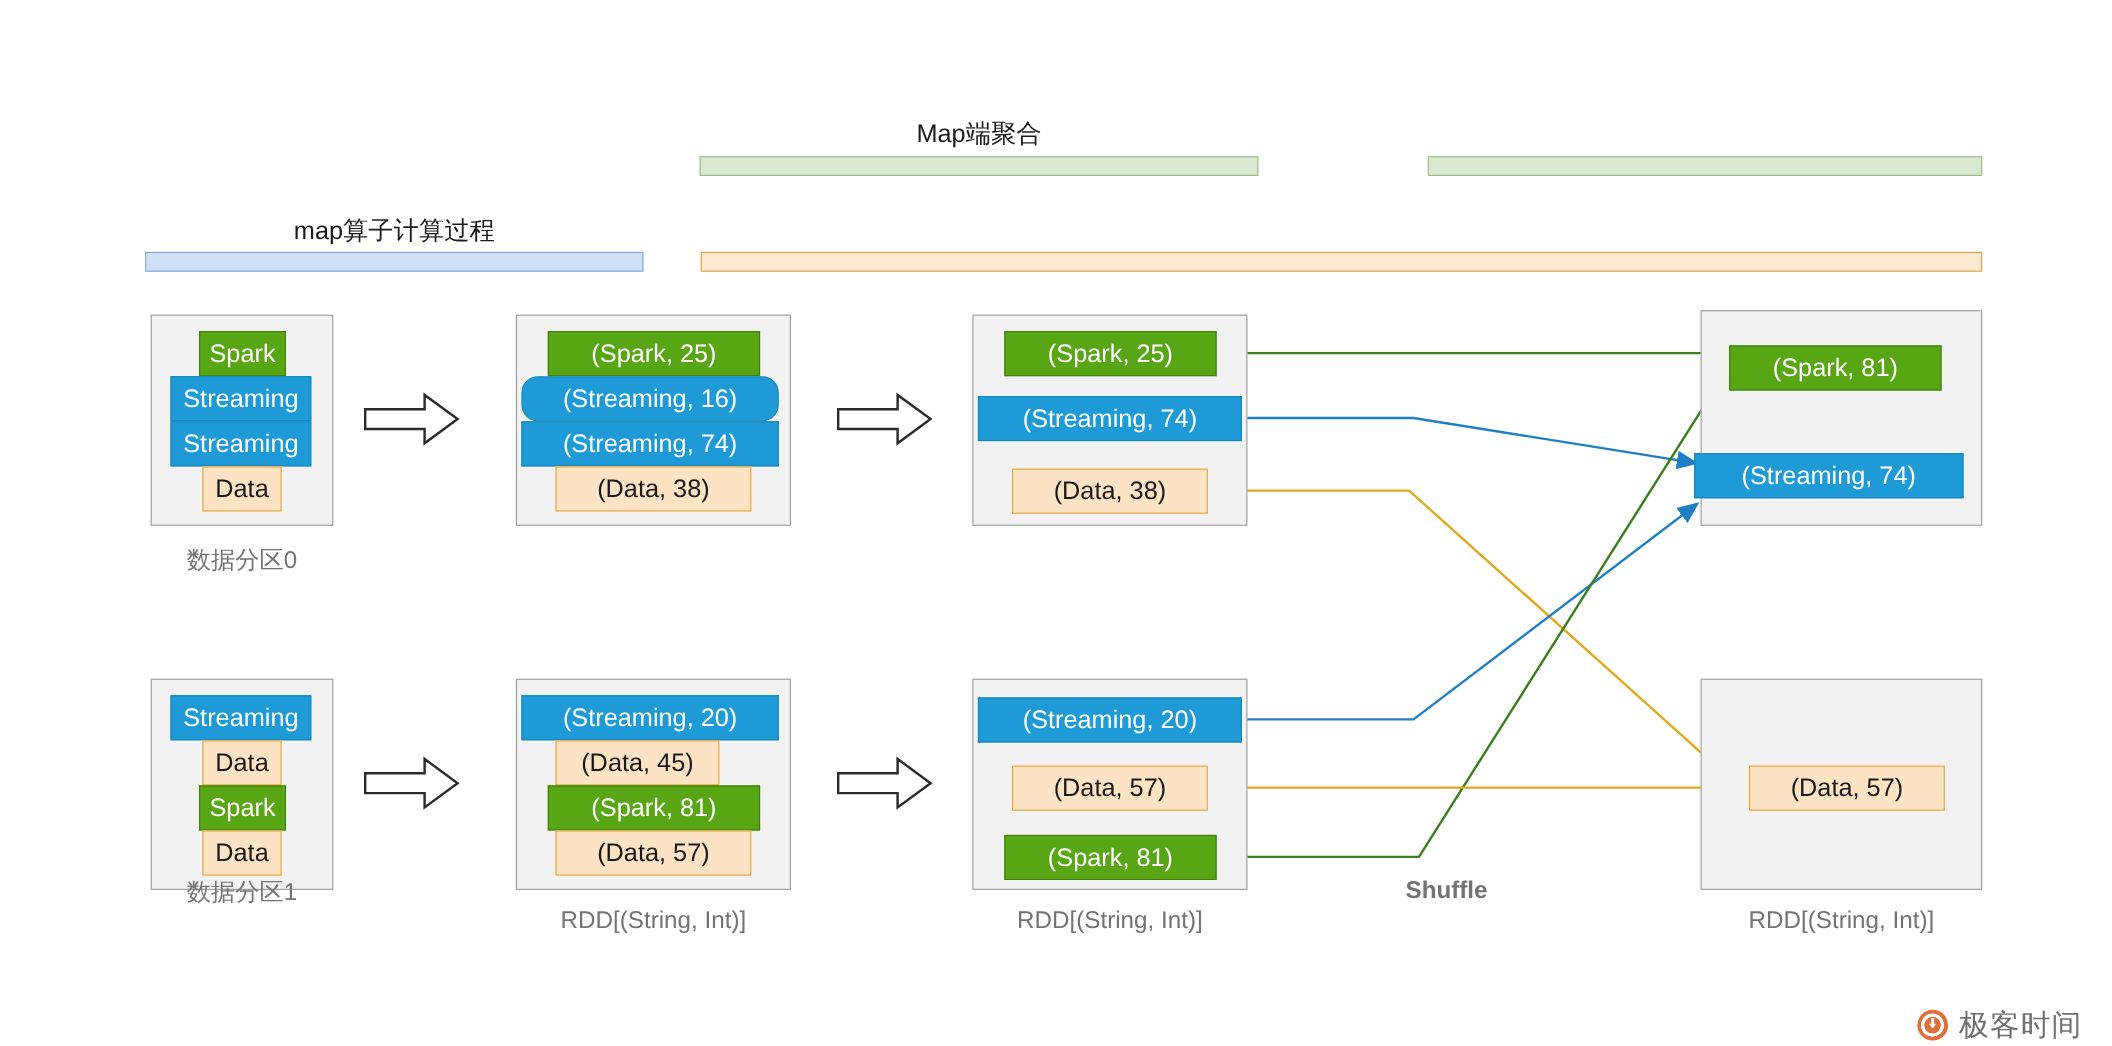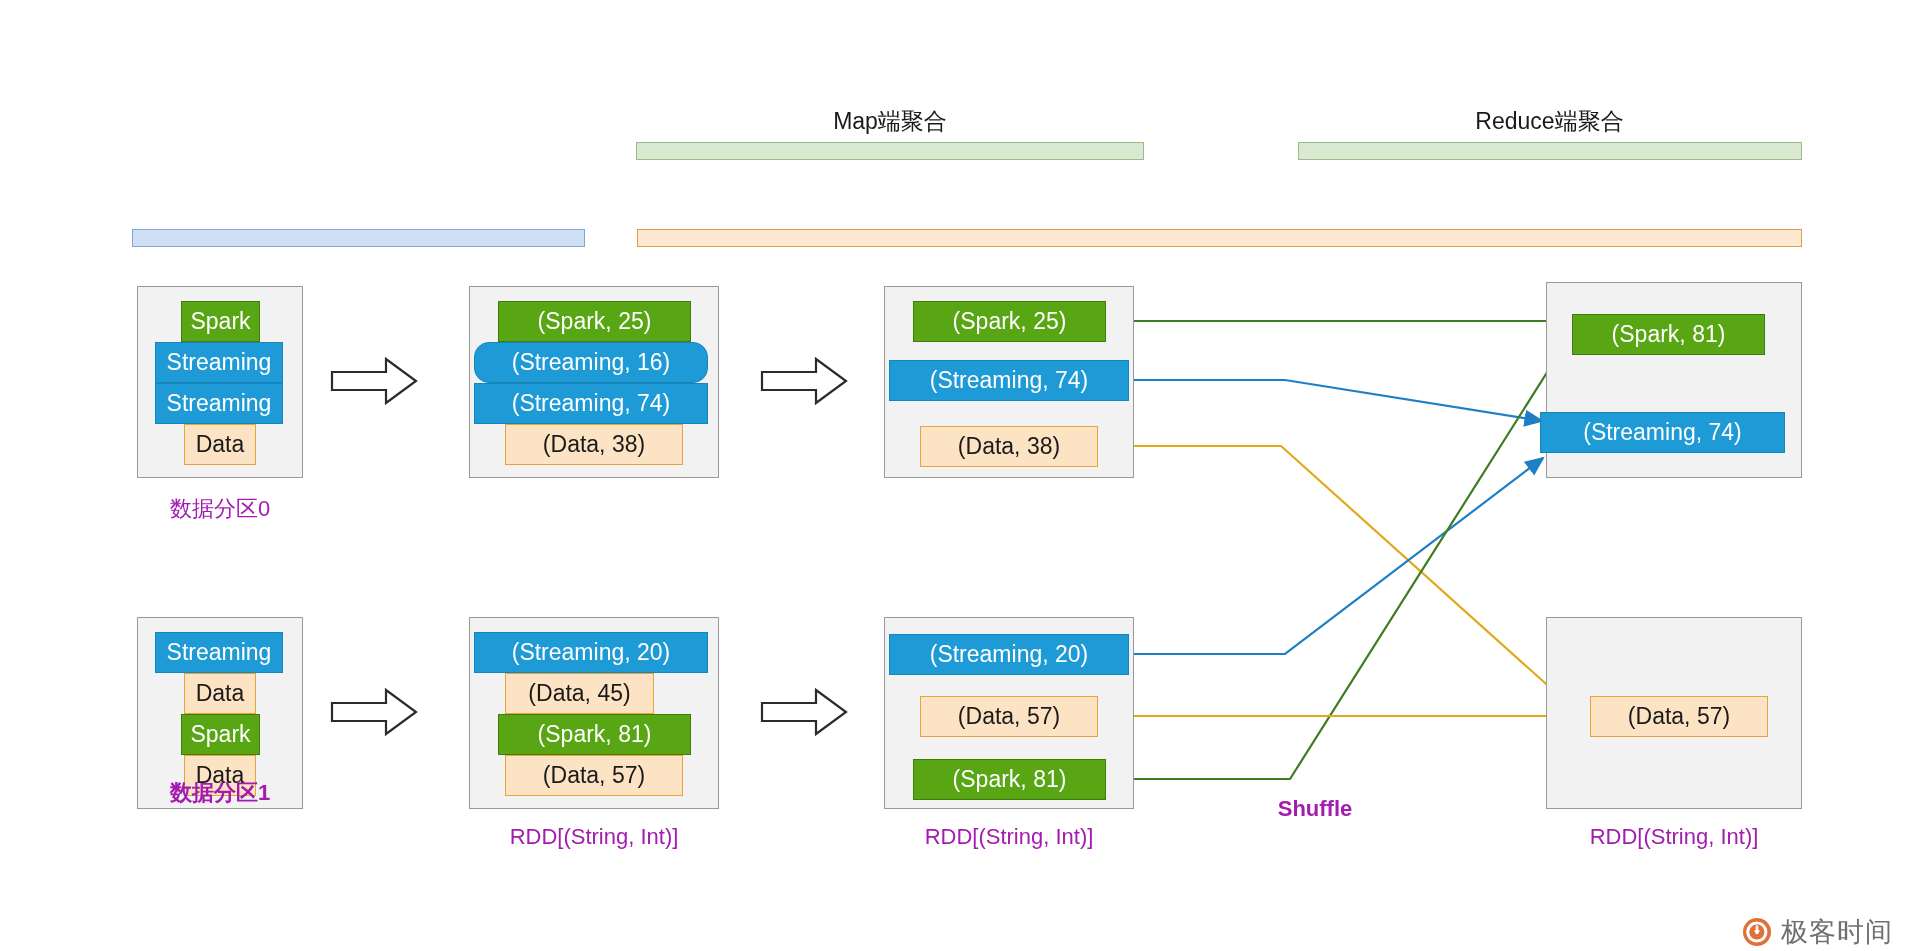--- a/index.html
+++ b/index.html
@@ -32,21 +32,21 @@
     position:absolute;box-sizing:border-box;
     display:flex;align-items:center;justify-content:center;
     font-size:23px;line-height:1;white-space:nowrap;
   }
   .chip-green{background:#58a614;border:1px solid #3f7c0c;color:#ffffff;}
   .chip-blue{background:#1e9ad6;border:1px solid #1585ba;color:#ffffff;}
   .chip-orange{background:#fce3c3;border:1px solid #e8a33d;color:#1a1a1a;}
 
   
   .caption{
-    position:absolute;font-size:22px;color:#a21caf;
+    position:absolute;font-size:22px;color:#737373;
     white-space:nowrap;text-align:center;
   }
   .caption.bold{font-weight:bold;}
 
   
   .fatarrow{position:absolute;}
 
   
   .wires{position:absolute;left:0;top:0;width:1920px;height:951px;pointer-events:none;}
 
@@ -55,23 +55,23 @@
   .wm-text{font-size:27px;color:#6f6f6f;letter-spacing:1px;white-space:nowrap;}
 </style>
 </head>
 <body>
 
 <div class="canvas">
 
   <div class="phase-label" style="left:635px;top:90px;width:510px;">Map端聚合</div>
   <div class="bar bar-green" style="left:636px;top:126px;width:508px;"></div>
 
-  <div class="phase-label" style="left:1297px;top:90px;width:505px;">Reduce端聚合</div>
   <div class="bar bar-green" style="left:1298px;top:126px;width:504px;"></div>
 
+  <div class="phase-label" style="left:131px;top:178px;width:455px;">map算子计算过程</div>
   <div class="bar bar-blue" style="left:132px;top:213px;width:453px;"></div>
 
   <div class="bar bar-orange" style="left:637px;top:213px;width:1165px;"></div>
 
   <svg class="wires" viewBox="0 0 1920 951">
     <defs>
       <marker id="ah-green" markerWidth="9" markerHeight="9" refX="8" refY="4.5" orient="auto">
         <path d="M0,0.6 L9,4.5 L0,8.4 Z" fill="#3c7d20"></path>
       </marker>
       <marker id="ah-blue" markerWidth="9" markerHeight="9" refX="8" refY="4.5" orient="auto">
@@ -104,21 +104,21 @@
 
   <div class="caption" style="left:137px;top:478px;width:166px;">数据分区0</div>
 
   <div class="pbox" style="left:137px;top:601px;width:166px;height:192px;"></div>
 
   <div class="chip chip-blue" style="left:155px;top:616px;width:128px;height:41px;">Streaming</div>
   <div class="chip chip-orange" style="left:184px;top:657px;width:72px;height:41px;">Data</div>
   <div class="chip chip-green" style="left:181px;top:698px;width:79px;height:41px;">Spark</div>
   <div class="chip chip-orange" style="left:184px;top:739px;width:72px;height:41px;">Data</div>
 
-  <div class="caption" style="left:137px;top:762px;width:166px;font-weight:bold;">数据分区1</div>
+  <div class="caption" style="left:137px;top:780px;width:166px;">数据分区1</div>
 
   <svg class="fatarrow" style="left:330px;top:340px;" width="88" height="50" viewBox="0 0 88 50">
     <path d="M2,16 L56,16 L56,3 L86,25 L56,47 L56,34 L2,34 Z" fill="#ffffff" stroke="#2b2b2b" stroke-width="2.2" stroke-linejoin="miter"></path>
   </svg>
 
   <svg class="fatarrow" style="left:330px;top:671px;" width="88" height="50" viewBox="0 0 88 50">
     <path d="M2,16 L56,16 L56,3 L86,25 L56,47 L56,34 L2,34 Z" fill="#ffffff" stroke="#2b2b2b" stroke-width="2.2" stroke-linejoin="miter"></path>
   </svg>
 
   <div class="pbox" style="left:469px;top:270px;width:250px;height:192px;"></div>

